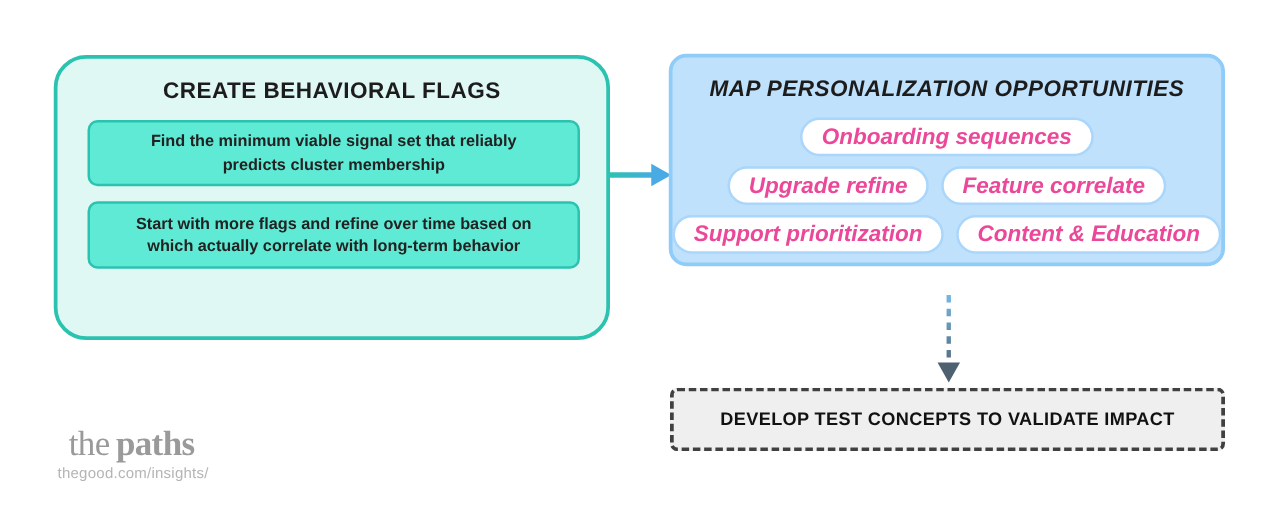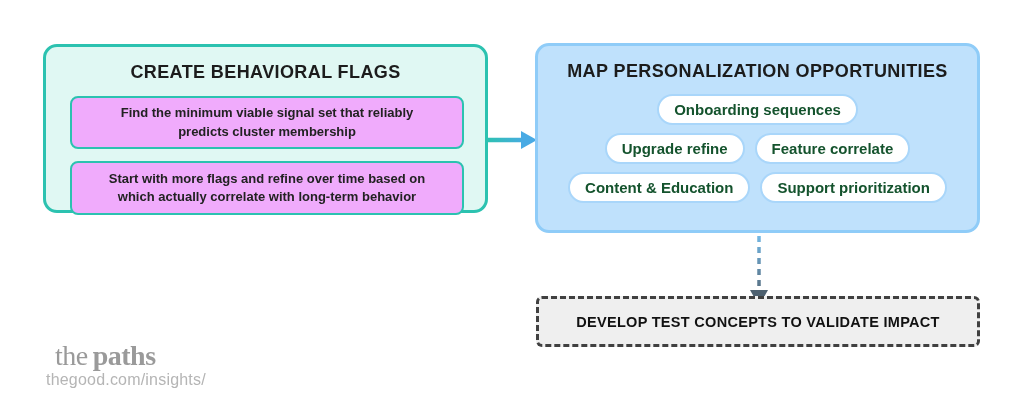--- a/index.html
+++ b/index.html
@@ -9,90 +9,91 @@
     width: 1024px;
     height: 406px;
     background: #ffffff;
     font-family: "Liberation Sans", sans-serif;
     overflow: hidden;
   }
   
   .left-box {
     position: absolute;
     left: 43px; top: 44px;
-    width: 445px; height: 169px;
+    width: 445px; height: 228px;
     background: #e0f8f3;
     border: 3px solid #2cc2b0;
-    border-radius: 14px;
+    border-radius: 26px;
   }
   .box-title {
     margin-top: 15px;
     text-align: center;
     font-size: 18px;
     font-weight: 700;
     letter-spacing: 0.4px;
     color: #1c1c1c;
   }
   .sub-box {
     position: absolute;
     left: 24px;
     width: 394px; height: 53px;
-    background: #f0abfc;
+    background: #5eead4;
     border: 2px solid #2cc2b0;
     border-radius: 8px;
     display: flex;
     align-items: center;
     justify-content: center;
     text-align: center;
     font-size: 13px;
     font-weight: 700;
     line-height: 1.4;
     color: #222222;
     padding: 0 24px;
   }
   .sub-box.first  { top: 49px; }
   .sub-box.second { top: 114px; height: 54px; }
   
   .right-box {
     position: absolute;
     left: 535px; top: 43px;
-    width: 445px; height: 190px;
+    width: 445px; height: 170px;
     background: #bfe1fc;
     border: 3px solid #8fccf8;
     border-radius: 14px;
+    font-style: italic;
   }
   .pill-rows {
     margin-top: 12px;
     display: flex;
     flex-direction: column;
     gap: 8px;
     align-items: center;
   }
   .pill-row { display: flex; gap: 10px; justify-content: center; }
   .pill {
     height: 31px;
     display: inline-flex;
     align-items: center;
     justify-content: center;
     padding: 0 15px;
     background: #ffffff;
     border: 2px solid #a9d6fa;
     border-radius: 16px;
-    font-size: 15px;
+    font-size: 18px;
     font-weight: 700;
-    color: #14532d;
+    color: #ec4899;
     white-space: nowrap;
   }
   
   .h-arrow { position: absolute; left: 486px; top: 129px; }
   .v-arrow { position: absolute; left: 743px; top: 235px; }
   
   .dashed-box {
     position: absolute;
-    left: 536px; top: 296px;
+    left: 536px; top: 310px;
     width: 444px; height: 51px;
     background: #efefef;
     border: 3px dashed #404040;
     border-radius: 6px;
     display: flex;
     align-items: center;
     justify-content: center;
     text-align: center;
     font-size: 14.5px;
     font-weight: 700;
@@ -106,21 +107,21 @@
     font-family: "Liberation Serif", serif;
     font-size: 28px;
     color: #9a9a9a;
     letter-spacing: -0.5px;
   }
   .logo .logo-the  { font-weight: 400; margin-left: 10px; }
   .logo .logo-good { font-weight: 700; margin-left: 5px; }
   .site-url {
     position: absolute;
     left: 46px; top: 371px;
-    font-size: 16px;
+    font-size: 12px;
     color: #b5b5b5;
     letter-spacing: 0.2px;
   }
 </style>
 </head>
 <body>
 
 <div class="canvas">
 
   <div class="left-box">
@@ -144,22 +145,22 @@
     <div class="box-title">MAP PERSONALIZATION OPPORTUNITIES</div>
     <div class="pill-rows">
       <div class="pill-row">
         <div class="pill">Onboarding sequences</div>
       </div>
       <div class="pill-row">
         <div class="pill">Upgrade refine</div>
         <div class="pill">Feature correlate</div>
       </div>
       <div class="pill-row">
+        <div class="pill">Support prioritization</div>
         <div class="pill">Content &amp; Education</div>
-        <div class="pill">Support prioritization</div>
       </div>
     </div>
   </div>
 
   <svg class="v-arrow" width="32" height="75" viewBox="0 0 32 75">
     <defs>
       <linearGradient id="vgrad" x1="0" y1="0" x2="0" y2="60" gradientUnits="userSpaceOnUse">
         <stop offset="0" stop-color="#74b9e6"></stop>
         <stop offset="1" stop-color="#546879"></stop>
       </linearGradient>

